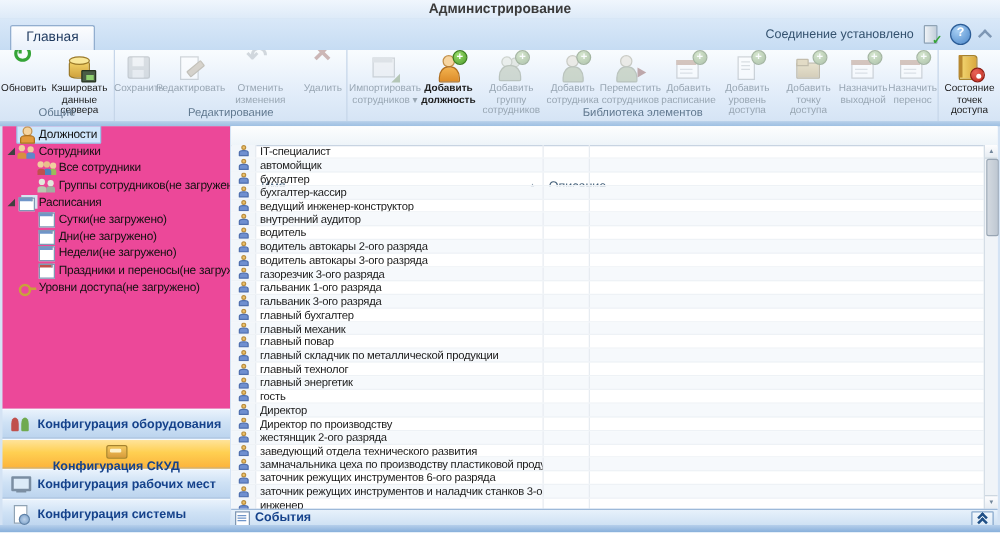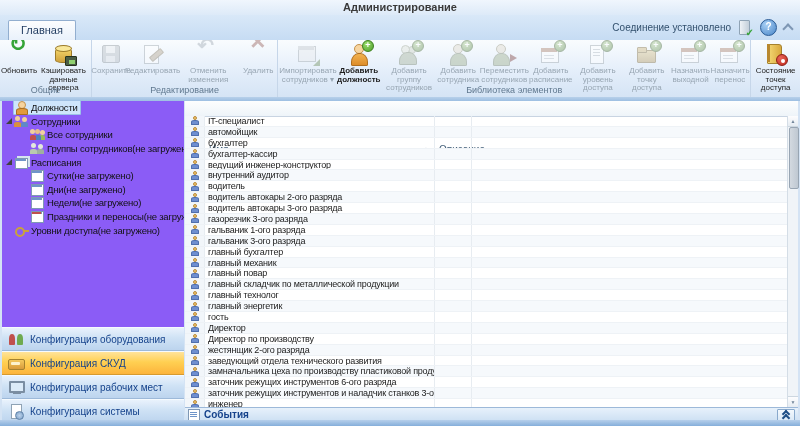--- a/index.html
+++ b/index.html
@@ -95,21 +95,21 @@
   .access-points-state-icon::after{content:"";position:absolute;right:4px;bottom:3px;width:4px;height:4px;
     background:#fff;border-radius:50%;z-index:2;}
   .add-position-icon::after,.add-group-icon::after,.add-employee-icon::after,.add-schedule-icon::after,
   .add-access-level-icon::after,.add-access-point-icon::after,.assign-dayoff-icon::after,.assign-transfer-icon::after{
     content:"+";position:absolute;right:-2px;top:-2px;width:10px;height:10px;z-index:3;
     background:radial-gradient(circle at 35% 30%,#9ade6b,#4f9e2b);border:1px solid #3c7f1f;border-radius:50%;
     color:#fff;font:bold 9px/9px "Liberation Sans",sans-serif;text-align:center;}
   
   #bluestrip{position:absolute;left:0;top:97px;width:800px;height:4px;background:linear-gradient(#b7d0ea,#9dbfe2);}
   
-  #treePanel{position:absolute;left:2px;top:101px;width:182px;height:226px;background:#8b5cf6;overflow:hidden;}
+  #treePanel{position:absolute;left:2px;top:101px;width:182px;height:226px;background:#ec4899;overflow:hidden;}
   .titem{display:flex;align-items:center;height:13.6px;font-size:9.5px;letter-spacing:-0.2px;color:#111;white-space:nowrap;}
   .exp{width:8px;height:8px;flex:none;position:relative;}
   .exp.on::before{content:"";position:absolute;left:1px;top:1px;width:0;height:0;
     border-bottom:6px solid #404040;border-left:6px solid transparent;}
   .row-inner{display:flex;align-items:center;border:1px solid transparent;padding:0 2px 0 0;border-radius:1px;}
   .titem.sel .row-inner{background:#cfe6fb;border-color:#9ac2e8;}
   .mi{position:relative;display:inline-block;width:15px;height:13px;flex:none;margin-right:2px;}
   .mi::before,.mi::after{content:"";position:absolute;}
   .position-icon::before{left:4px;top:0;width:6px;height:6px;border-radius:50%;background:#f6d49e;border:1px solid #c3924d;}
   .position-icon::after{left:2px;top:7px;width:10px;height:5px;background:#e29a3b;border:1px solid #ad701f;border-radius:40% 40% 10% 10%;}
@@ -124,23 +124,23 @@
   .schedules-icon::after{left:1px;top:2px;width:11px;height:3px;background:#6f95c9;border:1px solid #7f98b5;border-bottom:none;box-sizing:border-box;}
   .day-calendar-icon::before,.days-calendar-icon::before,.weeks-calendar-icon::before,.holidays-calendar-icon::before{
     left:1px;top:1px;width:11px;height:10px;background:#fff;border:1px solid #7f98b5;}
   .day-calendar-icon::after,.days-calendar-icon::after,.weeks-calendar-icon::after{left:1px;top:1px;width:11px;height:3px;
     background:#6f95c9;border:1px solid #7f98b5;border-bottom:none;box-sizing:border-box;}
   .holidays-calendar-icon::after{left:1px;top:1px;width:11px;height:3px;background:#c0504d;border:1px solid #7f98b5;border-bottom:none;box-sizing:border-box;}
   .access-levels-icon::before{left:1px;top:3px;width:6px;height:6px;border:2px solid #c9a23c;border-radius:50%;}
   .access-levels-icon::after{left:9px;top:6px;width:6px;height:2px;background:#c9a23c;box-shadow:2px 2px 0 -1px #c9a23c;}
   
   #navStack{position:absolute;left:2px;top:327px;width:182px;}
-  .navbtn{height:22px;display:flex;align-items:center;font-size:10px;font-weight:normal;color:#15428b;
+  .navbtn{height:22px;display:flex;align-items:center;font-size:10px;font-weight:bold;color:#15428b;
     background:linear-gradient(#e9f2fc,#cfe2f5 45%,#bcd4ee);border-top:1px solid #f5fafe;border-bottom:1px solid #9db9d9;}
-  .navbtn.sel{background:linear-gradient(#ffe39a,#ffd052 45%,#fcb43c);border-bottom:1px solid #d69a2f;}
+  .navbtn.sel{background:linear-gradient(#ffe39a,#ffd052 45%,#fcb43c);border-bottom:1px solid #d69a2f;flex-direction:column;}
   .nvicon{position:relative;width:18px;height:16px;flex:none;margin:0 5px 0 5px;}
   .nvicon::before,.nvicon::after{content:"";position:absolute;}
   .hardware-config-icon::before{left:2px;top:3px;width:6px;height:11px;background:#c0504d;border-radius:50% 50% 15% 15%/45% 45% 10% 10%;}
   .hardware-config-icon::after{left:10px;top:3px;width:6px;height:11px;background:#6faa4f;border-radius:50% 50% 15% 15%/45% 45% 10% 10%;}
   .skud-config-icon::before{left:1px;top:4px;width:15px;height:9px;background:linear-gradient(#f4c95e,#d89b3b);border:1px solid #a5822e;border-radius:2px;}
   .skud-config-icon::after{left:4px;top:7px;width:9px;height:3px;background:#fdf3cd;border-radius:1px;}
   .workstations-config-icon::before{left:2px;top:2px;width:12px;height:8px;background:#dcebf8;border:2px solid #7b8ea2;border-radius:1px;}
   .workstations-config-icon::after{left:6px;top:13px;width:8px;height:2px;background:#7b8ea2;}
   .system-config-icon::before{left:4px;top:1px;width:9px;height:13px;background:#fff;border:1px solid #8fa3b5;}
   .system-config-icon::after{left:8px;top:8px;width:7px;height:7px;background:radial-gradient(#bcd2ea,#7ba0c8);border:1px solid #5f82a8;border-radius:50%;}

